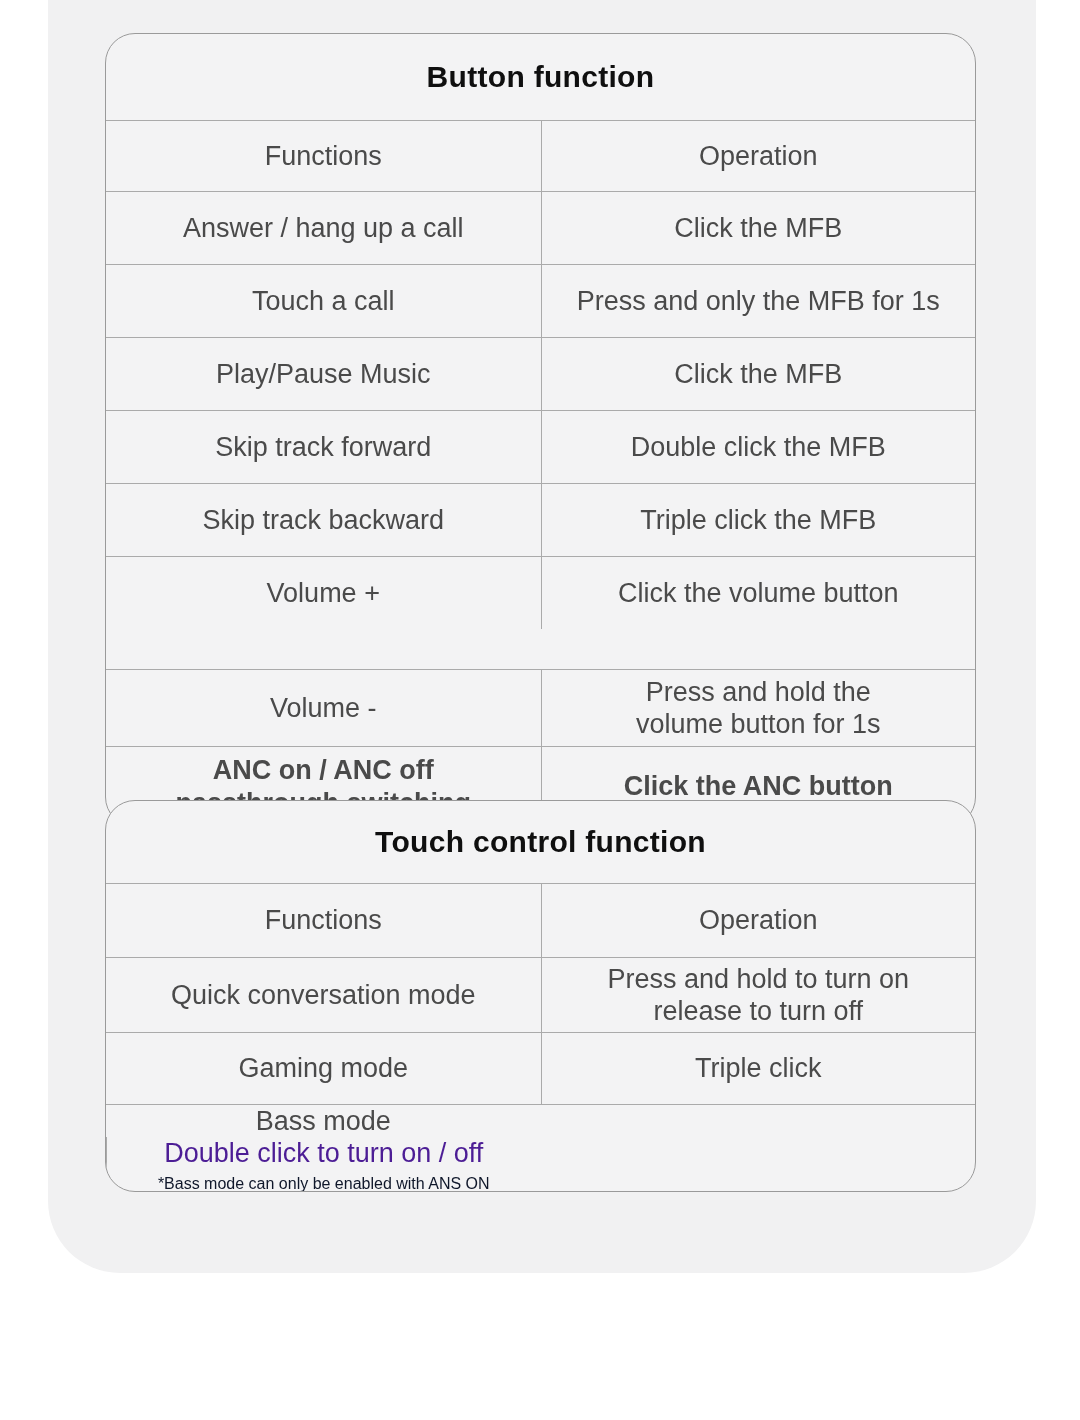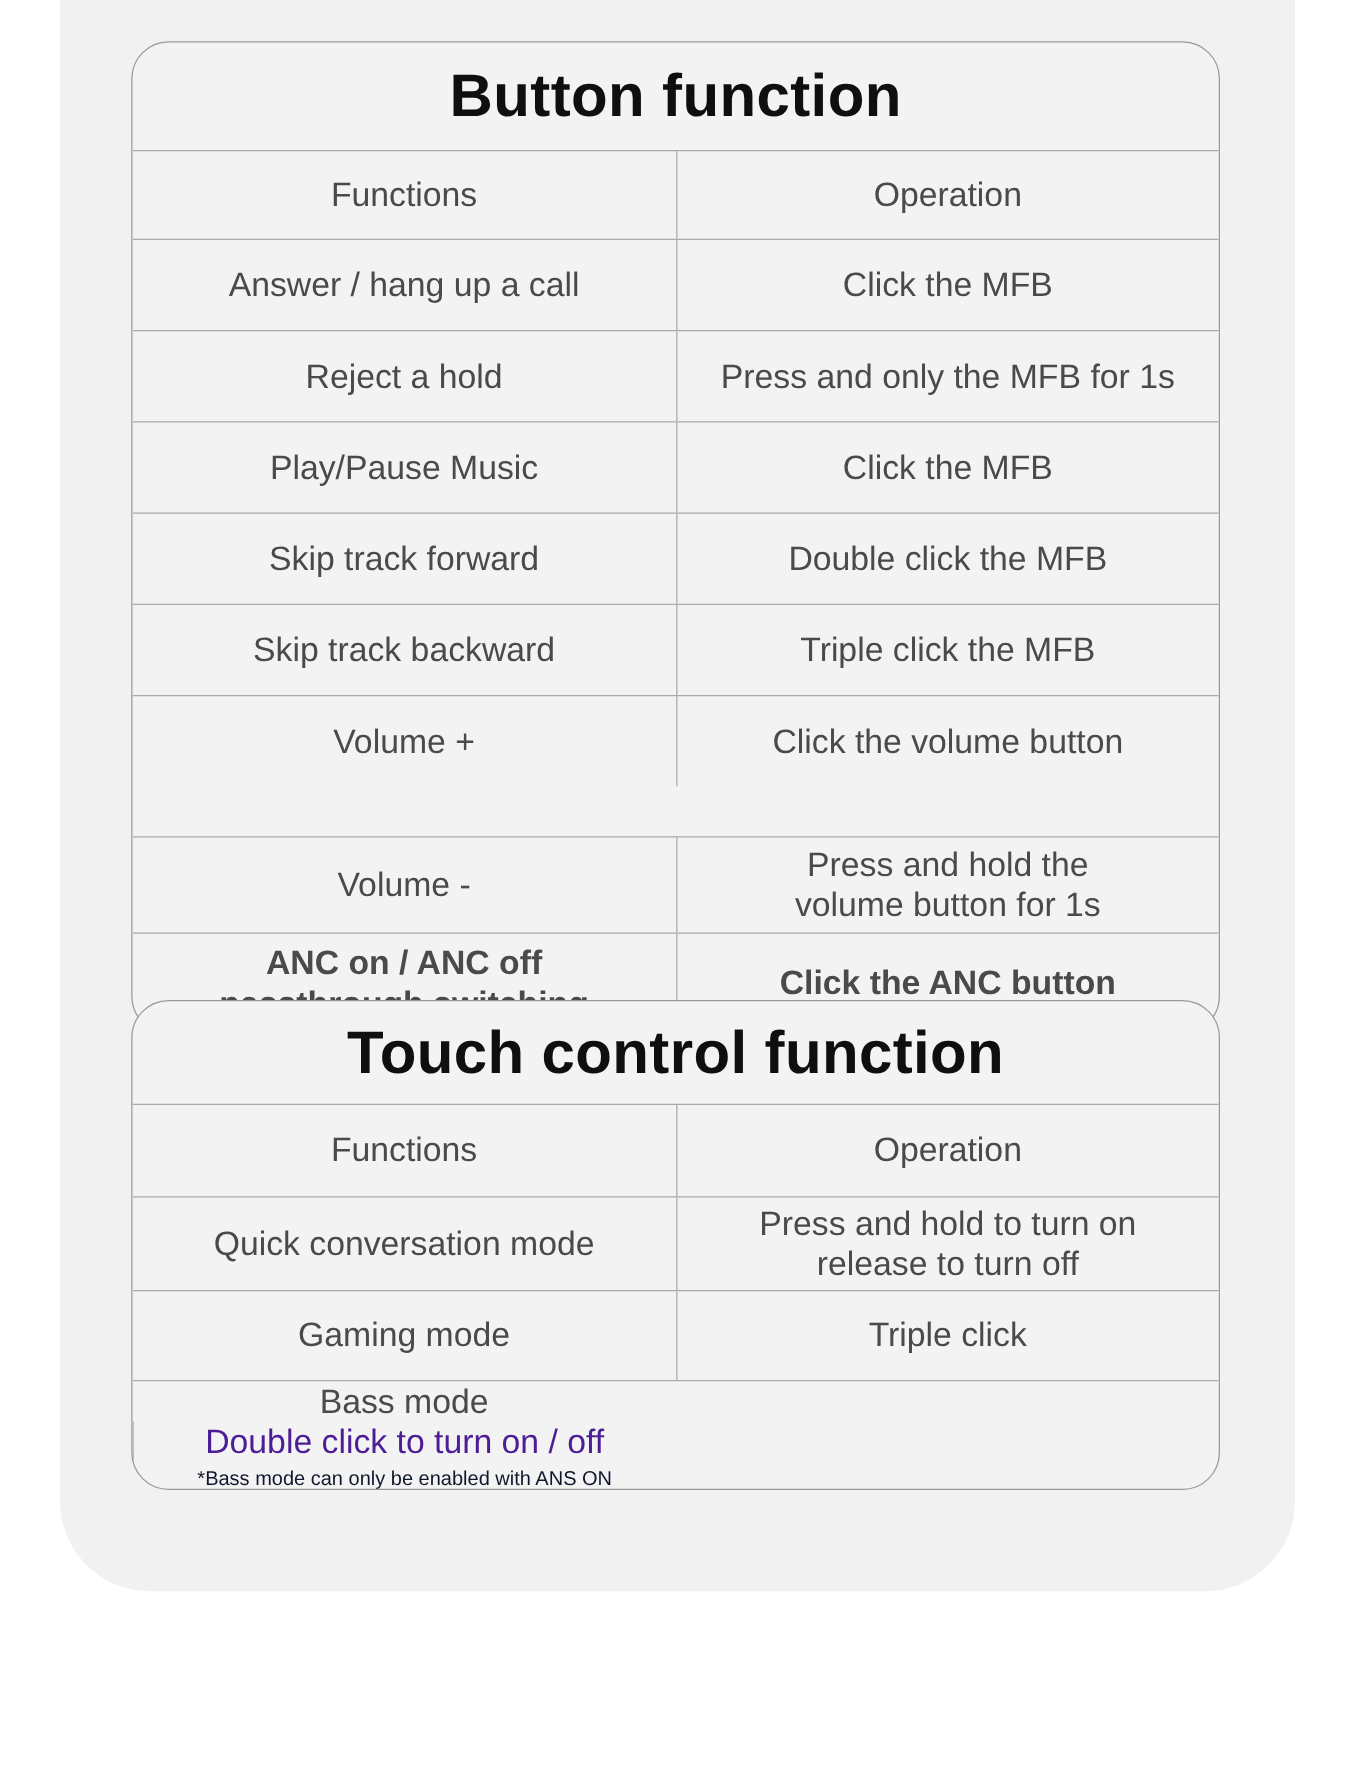--- a/index.html
+++ b/index.html
@@ -20,21 +20,21 @@
     border:1px solid #9a9a9a;
     border-radius:30px;
     overflow:hidden;
     box-sizing:border-box;
     background:#f3f3f4;
   }
   .card.t1{top:33px;}
   .card.t2{top:800px;}
   .card-title{
     display:flex;align-items:center;justify-content:center;
-    font-size:48px;font-weight:800;color:#0f0f0f;
+    font-size:30px;font-weight:800;color:#0f0f0f;
     letter-spacing:0.3px;
   }
   .t1 .card-title{height:86px;}
   .t2 .card-title{height:82px;}
   .row{
     display:flex;
     border-top:1px solid #aaaaaa;
   }
   .cell{
     display:flex;align-items:center;justify-content:center;
@@ -72,21 +72,21 @@
       <div class="row header">
         <div class="cell fn">Functions</div>
         <div class="cell op">Operation</div>
       </div>
       <div class="rows">
           <div class="row">
             <div class="cell fn">Answer / hang up a call</div>
             <div class="cell op">Click the MFB</div>
           </div>
           <div class="row">
-            <div class="cell fn">Reject a hold</div>
+            <div class="cell fn">Touch a call</div>
             <div class="cell op">Press and only the MFB for 1s</div>
           </div>
           <div class="row">
             <div class="cell fn">Play/Pause Music</div>
             <div class="cell op">Click the MFB</div>
           </div>
           <div class="row">
             <div class="cell fn">Skip track forward</div>
             <div class="cell op">Double click the MFB</div>
           </div>

